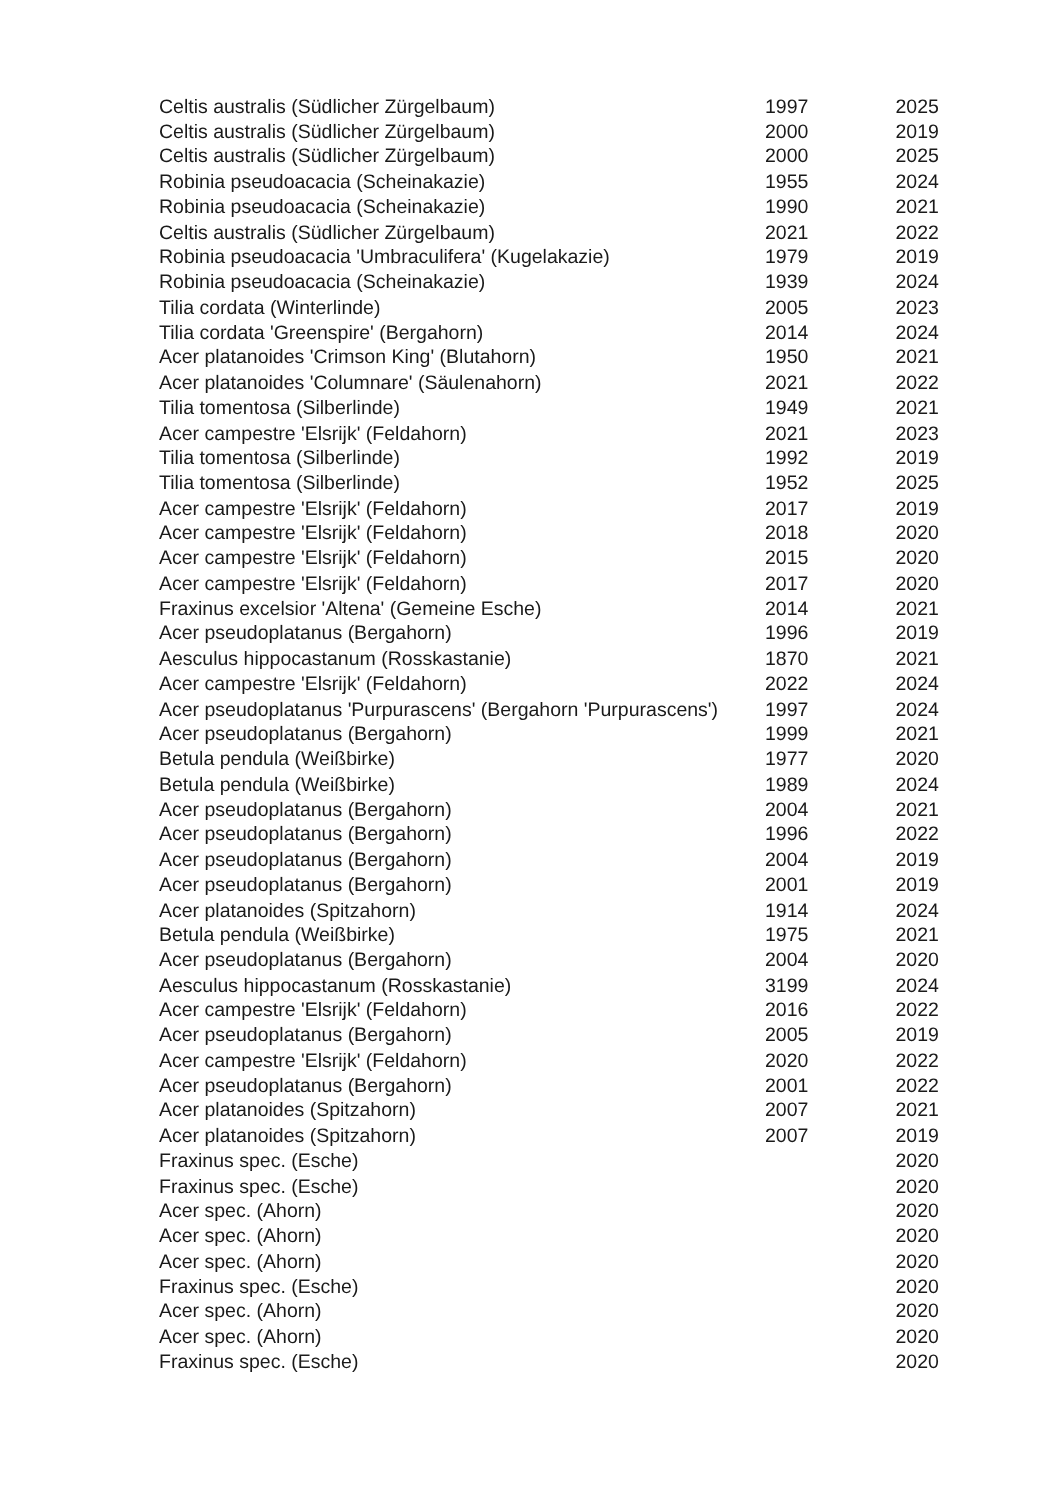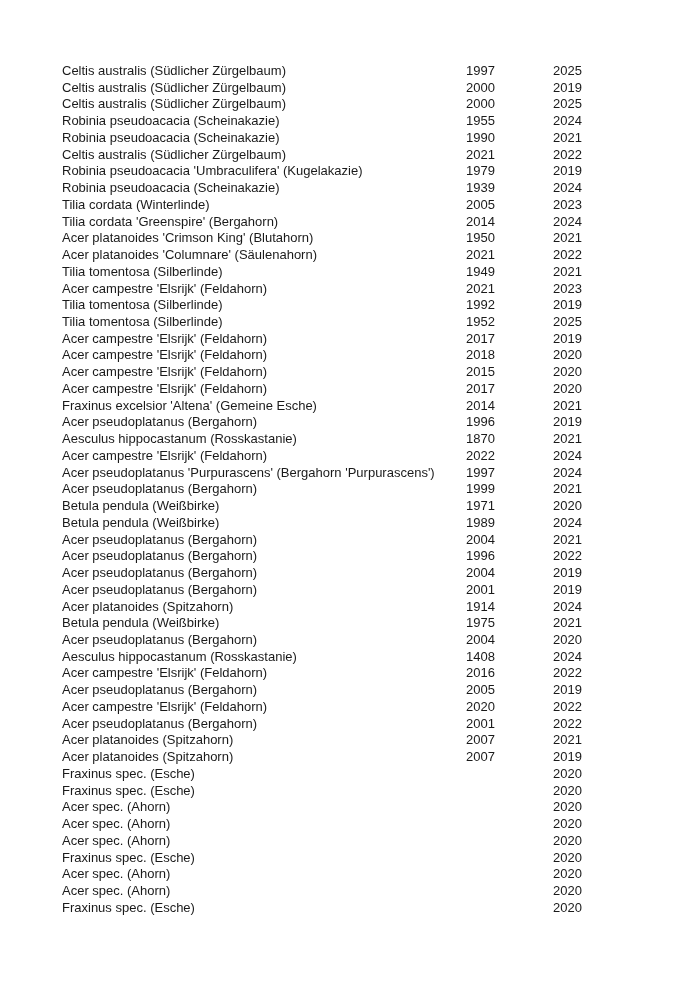--- a/index.html
+++ b/index.html
@@ -22,20 +22,21 @@
     width: 575px;
     color: #1a1a1a;
     font-size: 13px;
     line-height: 16.74px;
   }
   .row {
     display: flex;
     height: 16.74px;
     white-space: nowrap;
     align-items: baseline;
+    justify-content: flex-end;
   }
   .c-name { width: 404px; overflow: hidden; }
   .c-y1   { width: 87px; }
   .c-y2   { width: 40px; }
 </style>
 </head>
 <body>
 
 <div class="page">
   <div class="tree-table" id="tree-table">
@@ -164,21 +165,21 @@
         <span class="c-y1">1997</span>
         <span class="c-y2">2024</span>
       </div>
       <div class="row">
         <span class="c-name">Acer pseudoplatanus (Bergahorn)</span>
         <span class="c-y1">1999</span>
         <span class="c-y2">2021</span>
       </div>
       <div class="row">
         <span class="c-name">Betula pendula (Weißbirke)</span>
-        <span class="c-y1">1971</span>
+        <span class="c-y1">1977</span>
         <span class="c-y2">2020</span>
       </div>
       <div class="row">
         <span class="c-name">Betula pendula (Weißbirke)</span>
         <span class="c-y1">1989</span>
         <span class="c-y2">2024</span>
       </div>
       <div class="row">
         <span class="c-name">Acer pseudoplatanus (Bergahorn)</span>
         <span class="c-y1">2004</span>
@@ -209,21 +210,21 @@
         <span class="c-y1">1975</span>
         <span class="c-y2">2021</span>
       </div>
       <div class="row">
         <span class="c-name">Acer pseudoplatanus (Bergahorn)</span>
         <span class="c-y1">2004</span>
         <span class="c-y2">2020</span>
       </div>
       <div class="row">
         <span class="c-name">Aesculus hippocastanum (Rosskastanie)</span>
-        <span class="c-y1">1408</span>
+        <span class="c-y1">3199</span>
         <span class="c-y2">2024</span>
       </div>
       <div class="row">
         <span class="c-name">Acer campestre 'Elsrijk' (Feldahorn)</span>
         <span class="c-y1">2016</span>
         <span class="c-y2">2022</span>
       </div>
       <div class="row">
         <span class="c-name">Acer pseudoplatanus (Bergahorn)</span>
         <span class="c-y1">2005</span>

